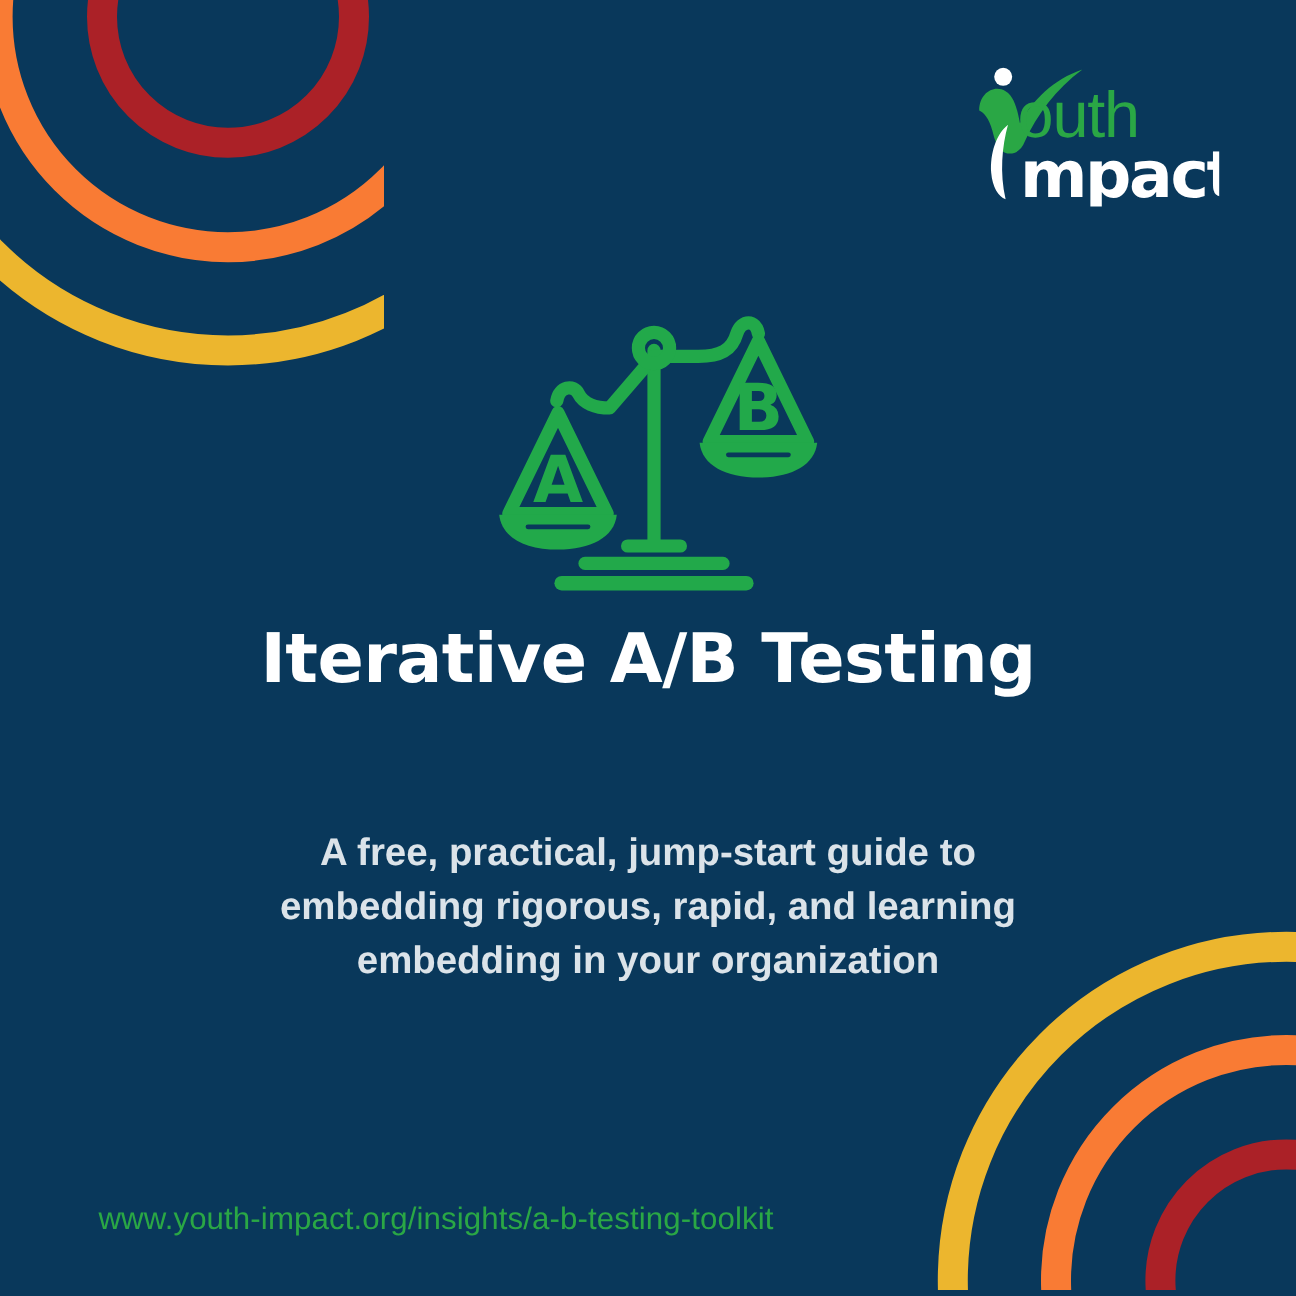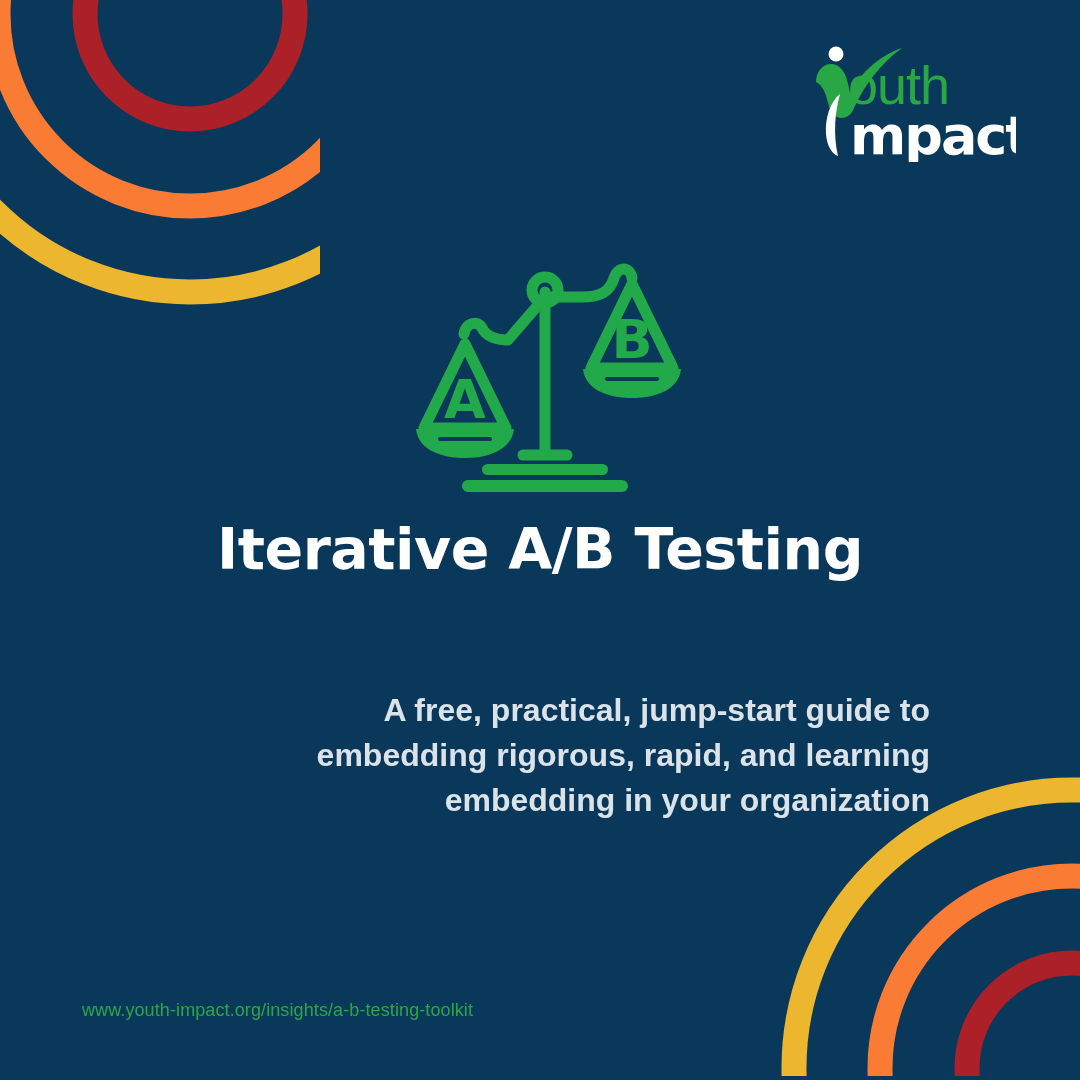--- a/index.html
+++ b/index.html
@@ -19,21 +19,21 @@
     position: absolute;
     pointer-events: none;
   }
   #deco-tl { left: -0px; top: -0px; }
   #deco-br { right: 0px; bottom: 0px; }
 
   
   #logo {
     position: absolute;
     left: 806px;
-    top: 46px;
+    top: 56px;
     width: 210px;
     height: 116px;
   }
   #logo svg { display: block; }
 
   
   #scales {
     position: absolute;
     left: 404px;
     top: 252px;
@@ -57,36 +57,36 @@
     font-family: "DejaVu Sans", sans-serif;
   }
   #title .l2 { display: block; }
 
   
   #subtitle {
     position: absolute;
     left: 150px;
     top: 688px;
     width: 780px;
-    text-align: right;
+    text-align: center;
     color: #dbe3e9;
     font-size: 32px;
     line-height: 45px;
     font-weight: bold;
     font-family: "Liberation Sans", sans-serif;
   }
   #subtitle span { display: block; }
 
   
   #url {
     position: absolute;
     left: 82px;
     top: 1000px;
     color: #2aa745;
-    font-size: 18px;
+    font-size: 26px;
     font-weight: normal;
     letter-spacing: 0.1px;
     font-family: "Liberation Sans", sans-serif;
   }
 </style>
 </head>
 <body>
 
 <div id="poster">
 

